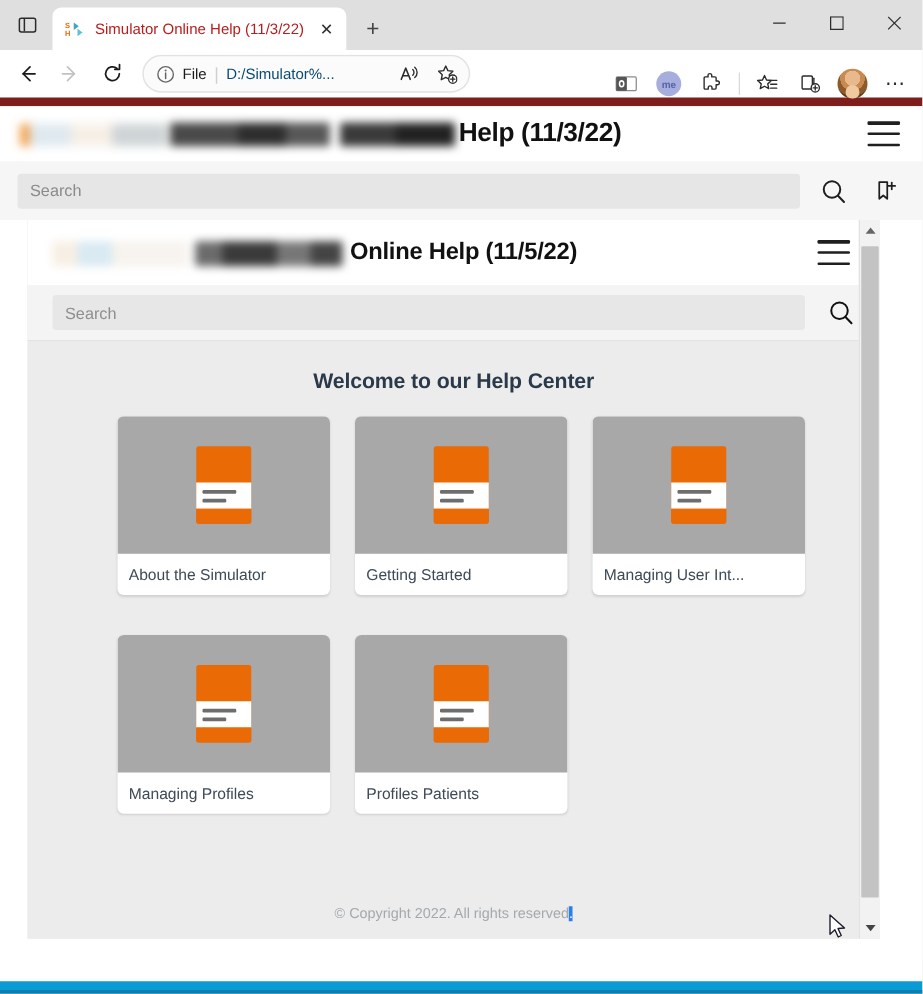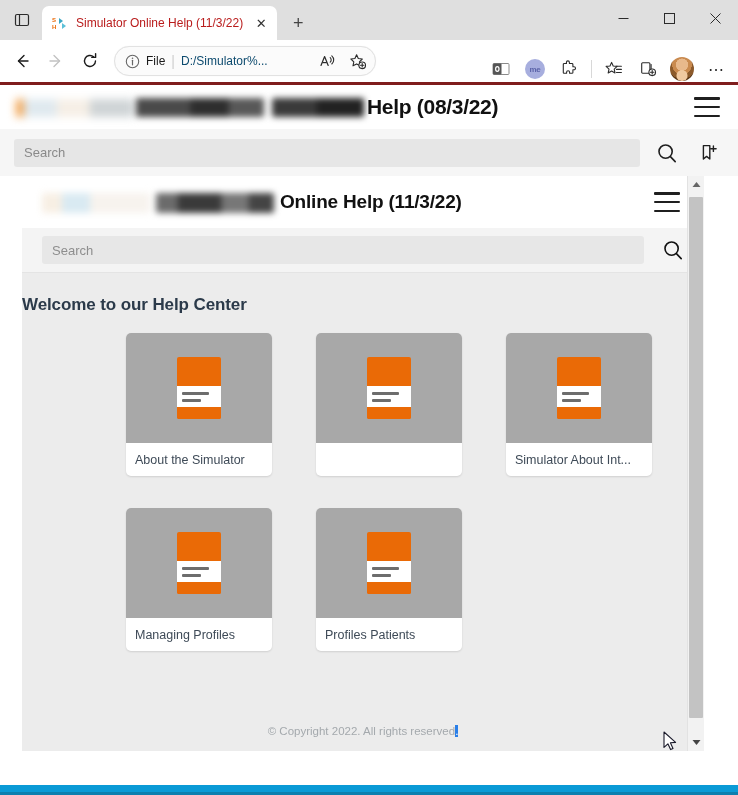--- a/index.html
+++ b/index.html
@@ -81,21 +81,21 @@
     color: #2b2b2b;
   }
 
   .browser-toolbar {
     height: 45px;
     background: #ffffff;
     display: flex;
     align-items: center;
     padding: 0 6px;
     gap: 2px;
-    border-bottom: 3px solid #7f1d1d;
+    border-bottom: 7px solid #7f1d1d;
   }
   .nav-btn {
     width: 32px; height: 32px;
     display: flex; align-items: center; justify-content: center;
     border-radius: 4px;
     color: #1b1b1b;
   }
   .nav-btn.disabled { color: #c2c2c2; }
 
   .omnibox {
@@ -318,42 +318,42 @@
     color: #111;
   }
 
   .page-body {
     background: #ececec;
     padding-top: 22px;
     height: 478px;
     position: relative;
   }
   .welcome-title {
+    text-align: center;
     font-size: 17px;
     font-weight: bold;
     color: #2b3a4a;
     margin-bottom: 18px;
     letter-spacing: -.1px;
   }
   .card-grid {
     display: grid;
     grid-template-columns: repeat(3, 158px);
     justify-content: center;
     gap: 32px 32px;
   }
   .card {
-    width: 146px;
+    width: 170px;
     height: 143px;
     background: #ffffff;
     border-radius: 5px;
     overflow: hidden;
     box-shadow: 0 1px 2px rgba(0,0,0,.12);
     display: flex;
     flex-direction: column;
-    margin-left: 32px;
   }
   .card-thumb {
     flex: 0 0 110px;
     background: #a8a8a8;
     display: flex;
     align-items: center;
     justify-content: center;
   }
   .doc-icon {
     width: 44px;
@@ -601,21 +601,21 @@
     <div class="tb-icon">⋯</div>
   </div>
 </div>
 
 <div class="outer-header">
   <span class="logo-blur">
     <span class="blur-chip blur-brand"></span>
     <span class="blur-word1"></span>
     <span class="blur-word2"></span>
   </span>
-  <span class="header-title-text">Help (08/3/22)</span>
+  <span class="header-title-text">Help (11/3/22)</span>
   <span class="hamburger">
     <span></span>
       <span></span>
       <span></span>
   </span>
 </div>
 
 <div class="outer-searchbar">
   <input class="outer-search-input" type="text" placeholder="Search" style="">
   <span class="outer-search-btn">
@@ -634,21 +634,21 @@
 </div>
 
 <div class="viewport">
   <div class="page-frame">
 
     <div class="inner-header">
       <span class="logo-blur">
         <span class="blur-chip blur-brand"></span>
         <span class="blur-word1"></span>
       </span>
-      <span class="inner-title-text">Online Help (11/3/22)</span>
+      <span class="inner-title-text">Online Help (11/5/22)</span>
       <span class="hamburger">
         <span></span>
           <span></span>
           <span></span>
       </span>
     </div>
 
     <div class="inner-searchbar">
       <input class="inner-search-input" type="text" placeholder="Search" style="">
       <span class="inner-search-btn">
@@ -682,34 +682,37 @@
         <div class="card">
           <div class="card-thumb">
             <div class="doc-icon">
               <div class="band">
                   <i class="l1"></i>
                   <i class="l2"></i>
                 </div>
               <div class="bottom-strip"></div>
             </div>
           </div>
+          <div class="card-label">
+            <span>Getting Started</span>
+          </div>
         </div>
 
         <div class="card">
           <div class="card-thumb">
             <div class="doc-icon">
               <div class="band">
                   <i class="l1"></i>
                   <i class="l2"></i>
                 </div>
               <div class="bottom-strip"></div>
             </div>
           </div>
           <div class="card-label">
-            <span>Simulator About Int...</span>
+            <span>Managing User Int...</span>
           </div>
         </div>
 
         <div class="card">
           <div class="card-thumb">
             <div class="doc-icon">
               <div class="band">
                   <i class="l1"></i>
                   <i class="l2"></i>
                 </div>

